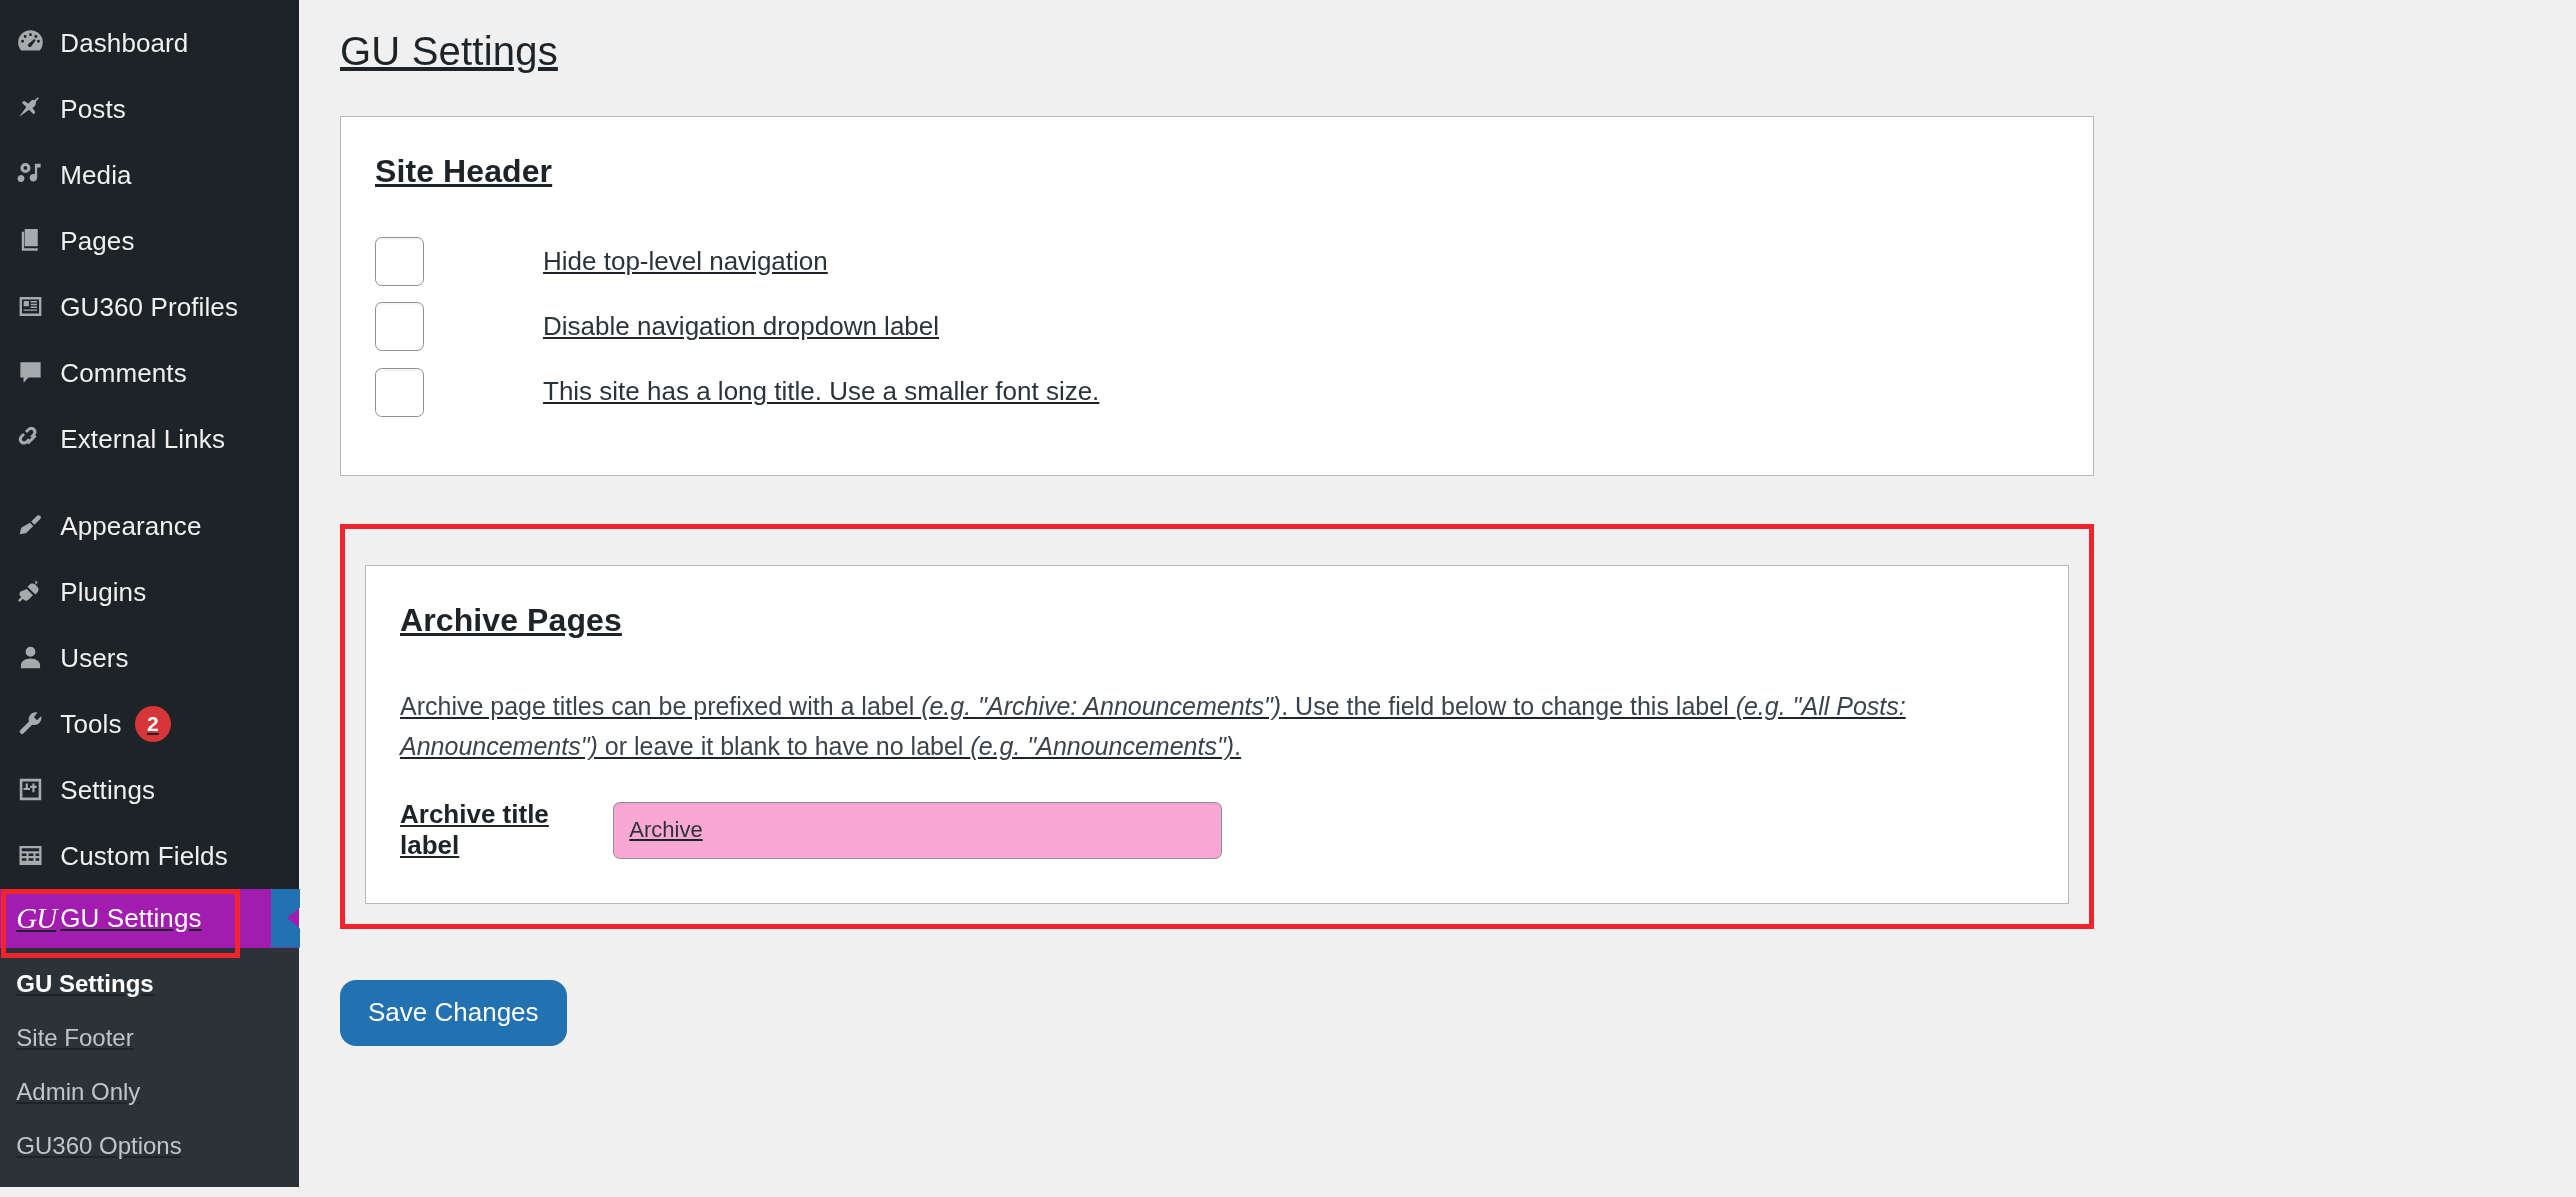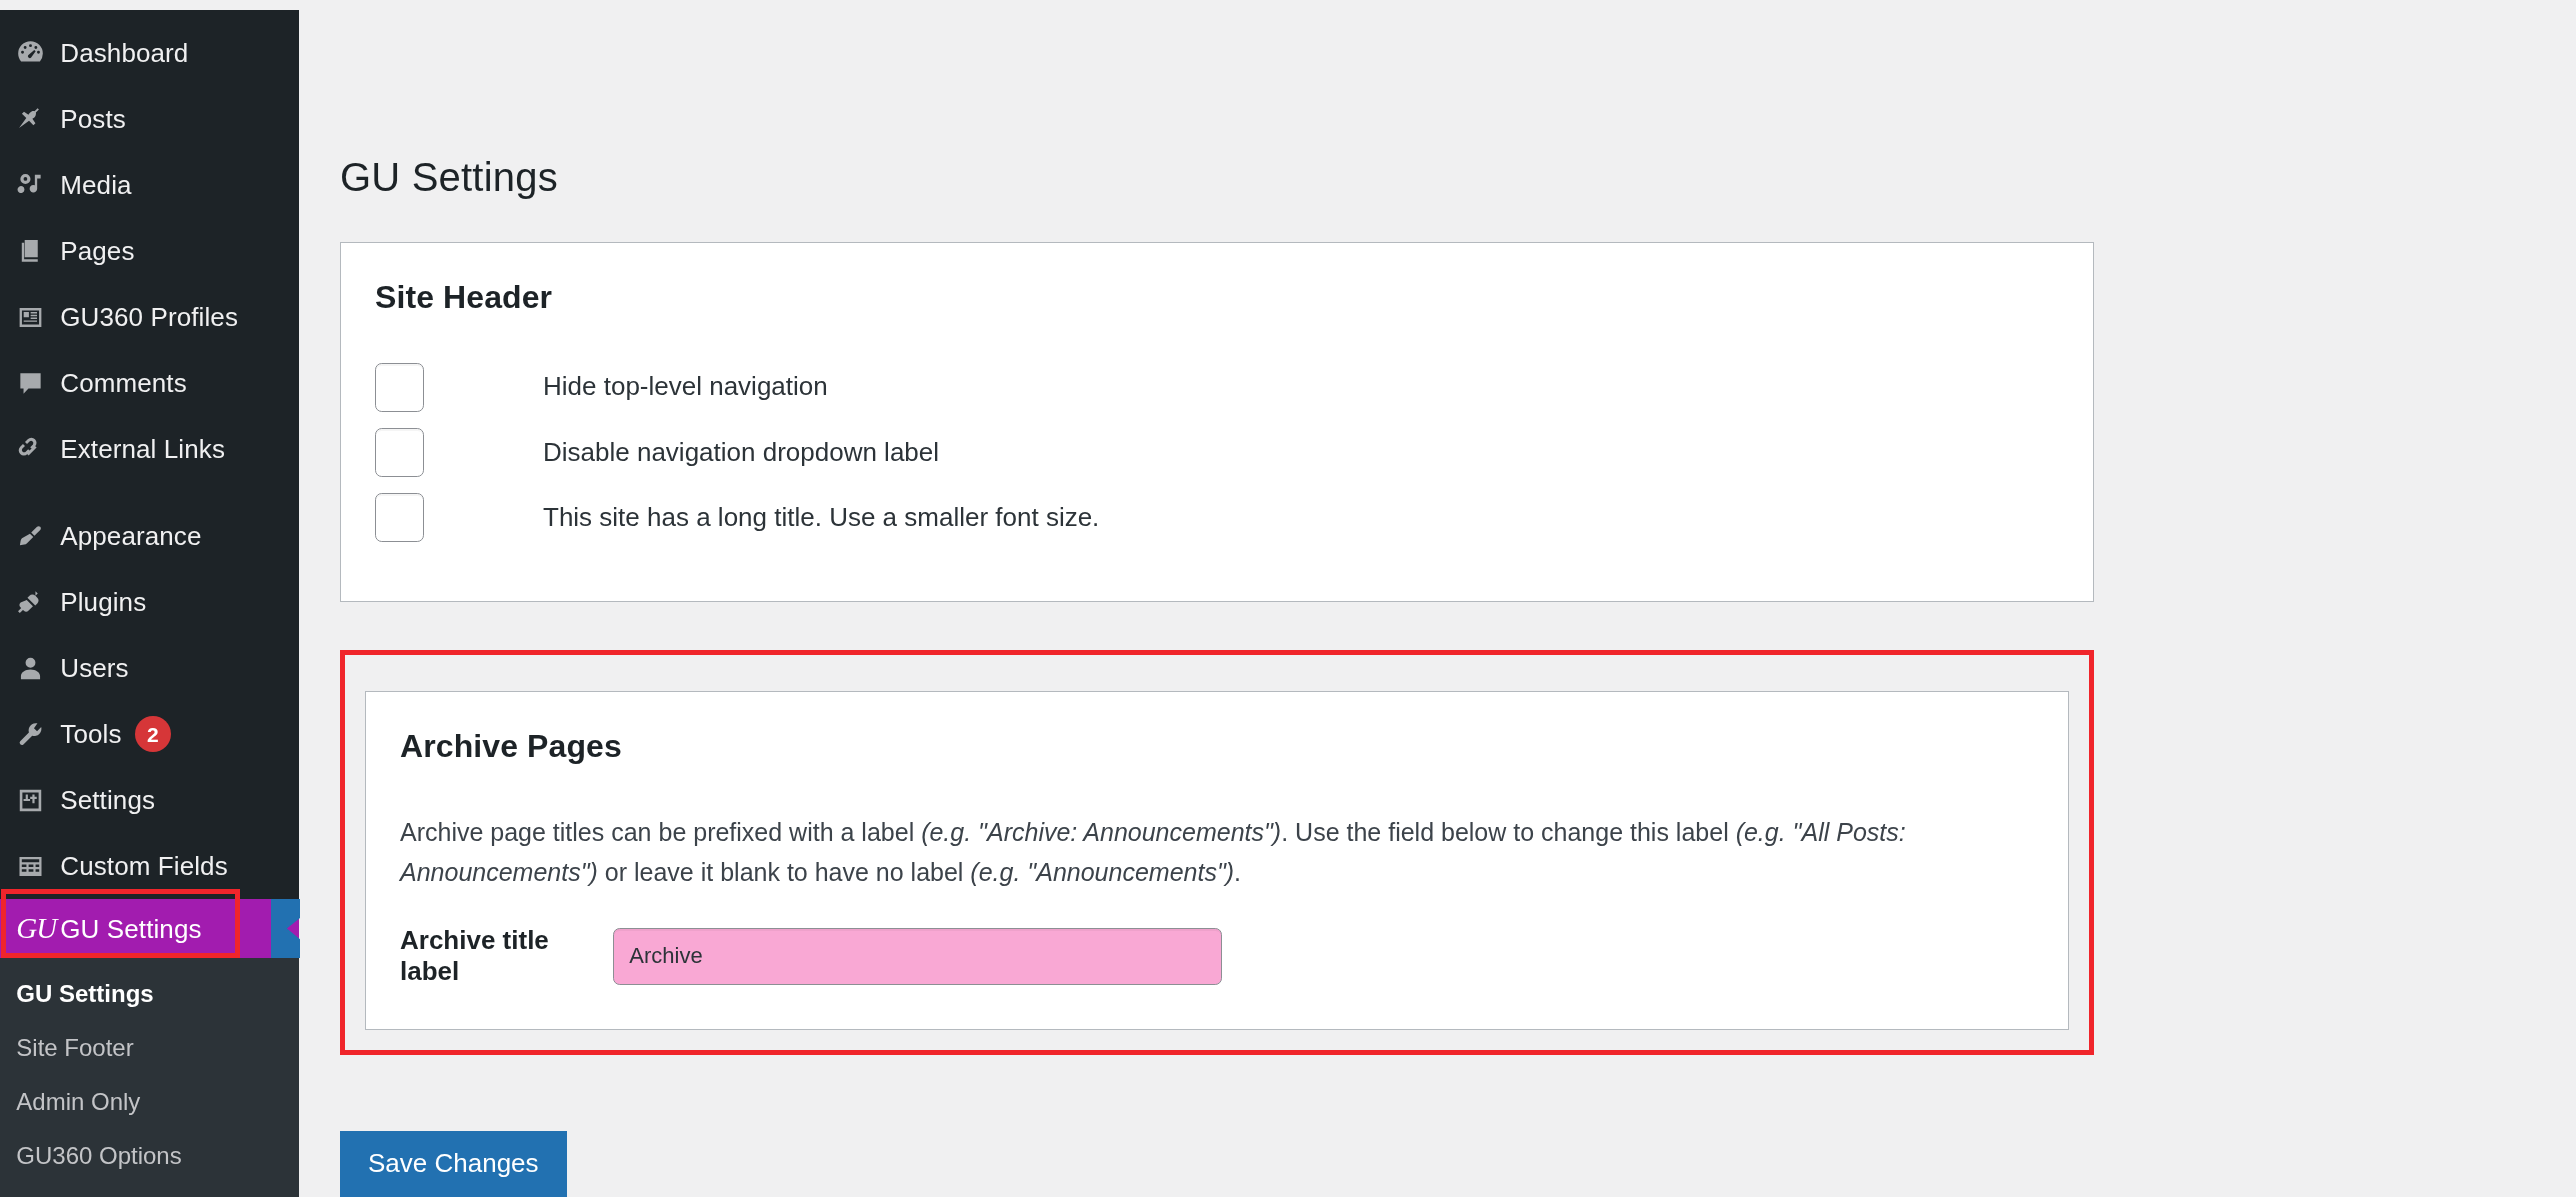--- a/index.html
+++ b/index.html
@@ -16,21 +16,22 @@
     background: #f0f0f1;
     color: #1d2327;
     -webkit-font-smoothing: antialiased;
   }
 
   .screen {
     position: relative;
     width: 2132px;
     height: 1197px;
     display: flex;
-    align-items: flex-end;
+    align-items: flex-start;
+    text-decoration: underline;
   }
 
   
   .adminmenu {
     position: relative;
     width: 299px;
     flex: 0 0 299px;
     background: #1d2327;
     padding-top: 9.6px;
     z-index: 5;
@@ -255,24 +256,23 @@
   .submit-wrap { padding: 51px 0 0 0; }
 
   .btn-primary {
     display: inline-block;
     font-family: "Liberation Sans", sans-serif;
     font-size: 26px;
     line-height: 1;
     color: #fff;
     background: #2271b1;
     border: none;
-    border-radius: 0;
+    border-radius: 16px;
     padding: 19px 28px 21px 28px;
     cursor: pointer;
-    margin-top: 25px;
   }
 </style>
 </head>
 <body>
 
 <div class="screen">
 
   <nav class="adminmenu" id="adminmenu">
       <a class="menu-item">
         <span class="mi-icon">

